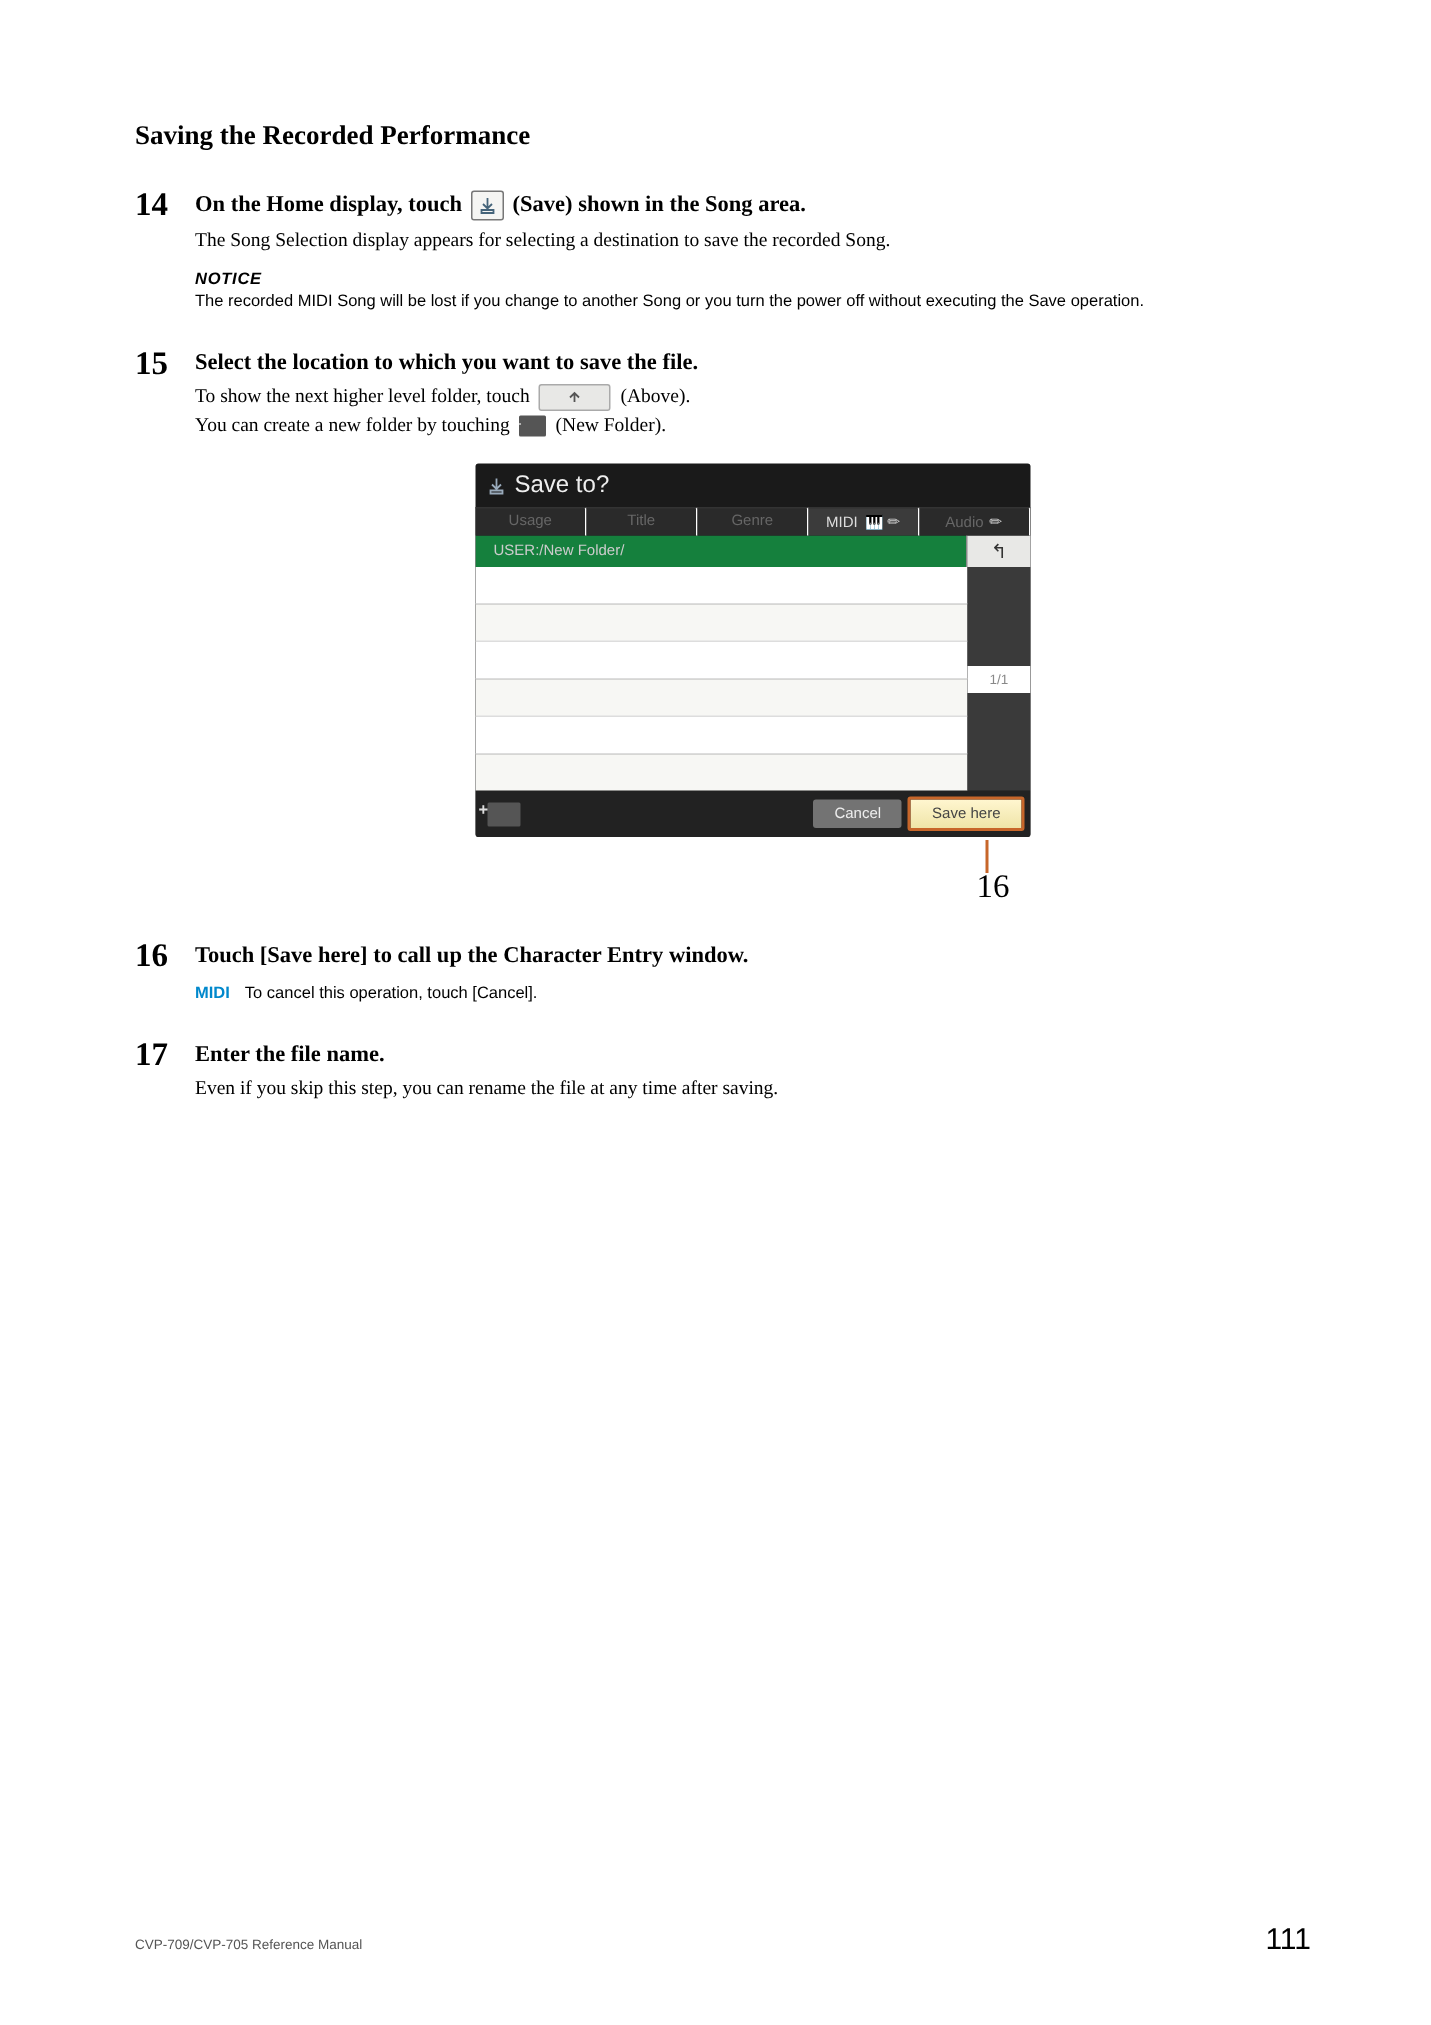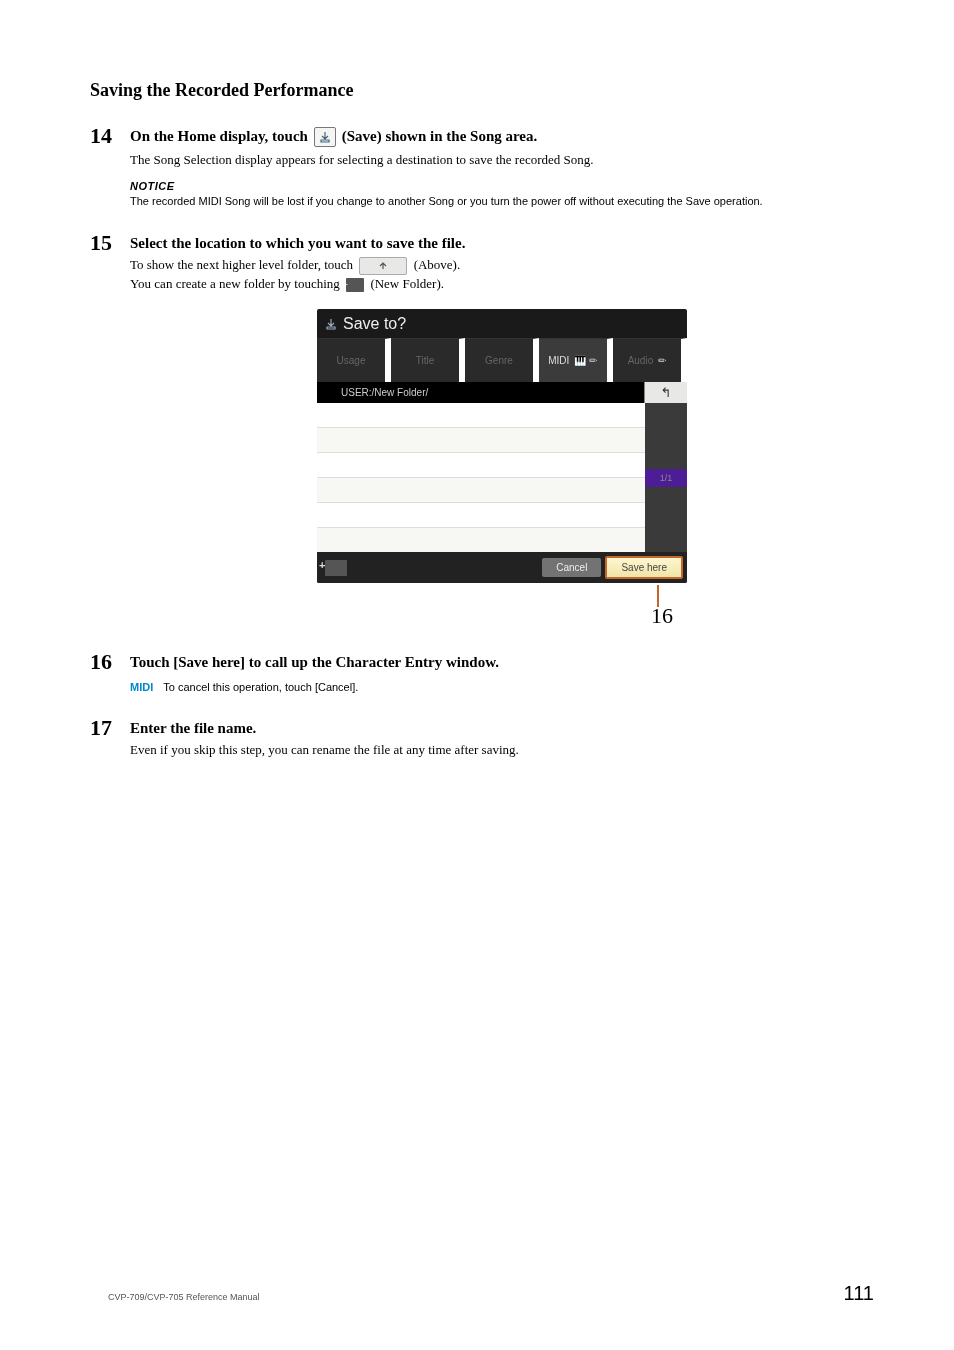--- a/index.html
+++ b/index.html
@@ -130,38 +130,38 @@
     gap: 6px;
   }
   .tabs {
     display: flex;
     background: #1a1a1a;
   }
   .tab {
     flex: 1;
     text-align: center;
     font-size: 10px;
-    padding: 16px 2px;
+    padding: 3px 2px;
     border-top: 1px solid #333;
-    border-right: 6px solid #ffffff;
+    border-right: 1px solid #ffffff;
     position: relative;
   }
   .tab.dim { color: #666; background:#2a2a2a; }
   .tab.active { color: #ddd; background:#3b3b3b; }
   .tab.audio { color:#666; background:#2a2a2a;}
   .path-row {
     display:flex;
     align-items:stretch;
   }
   .path-cell {
     flex:1;
-    background: #000000;
+    background: #15803d;
     color: #ccc;
     font-size: 10px;
-    padding: 5px 24px;
+    padding: 5px 12px;
   }
   .up-btn {
     width: 42px;
     background: #e8e8e6;
     border-left: 1px solid #888;
     display:flex;
     align-items:center;
     justify-content:center;
     color:#333;
     font-size:13px;
@@ -183,21 +183,21 @@
     background:#3a3a3a;
     display:flex;
     flex-direction:column;
   }
   .side-spacer { flex:1; }
   .page-indicator {
     color:#888;
     font-size:9px;
     text-align:center;
     padding: 4px 0;
-    background:#4c1d95;
+    background:#ffffff;
   }
   .bottom-bar {
     display:flex;
     align-items:center;
     background:#222;
     padding: 4px 4px;
     gap:4px;
   }
   .newfolder-bb {
     width:22px; height:16px;
@@ -230,21 +230,21 @@
     background:#c7662a;
   }
   .callout-num {
     font-family: Georgia, serif;
     font-size: 22px;
     text-align: right;
   }
   .footer {
     position: absolute;
     bottom: 45px;
-    left: 108px;
+    left: 90px;
     right: 80px;
     display:flex;
     justify-content: space-between;
     align-items: baseline;
     font-family: Arial, Helvetica, sans-serif;
   }
   .footer-left { font-size: 9px; color:#555;}
   .footer-right { font-size: 20px; font-weight:normal; }
   .pencil {
     display:inline-block;

